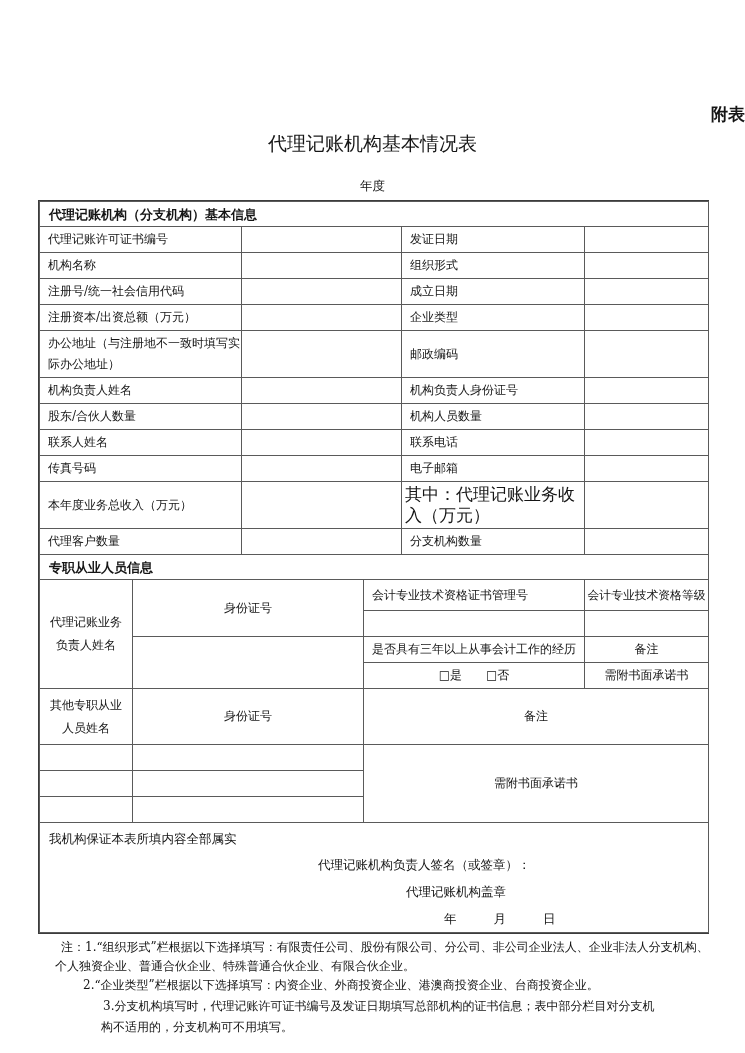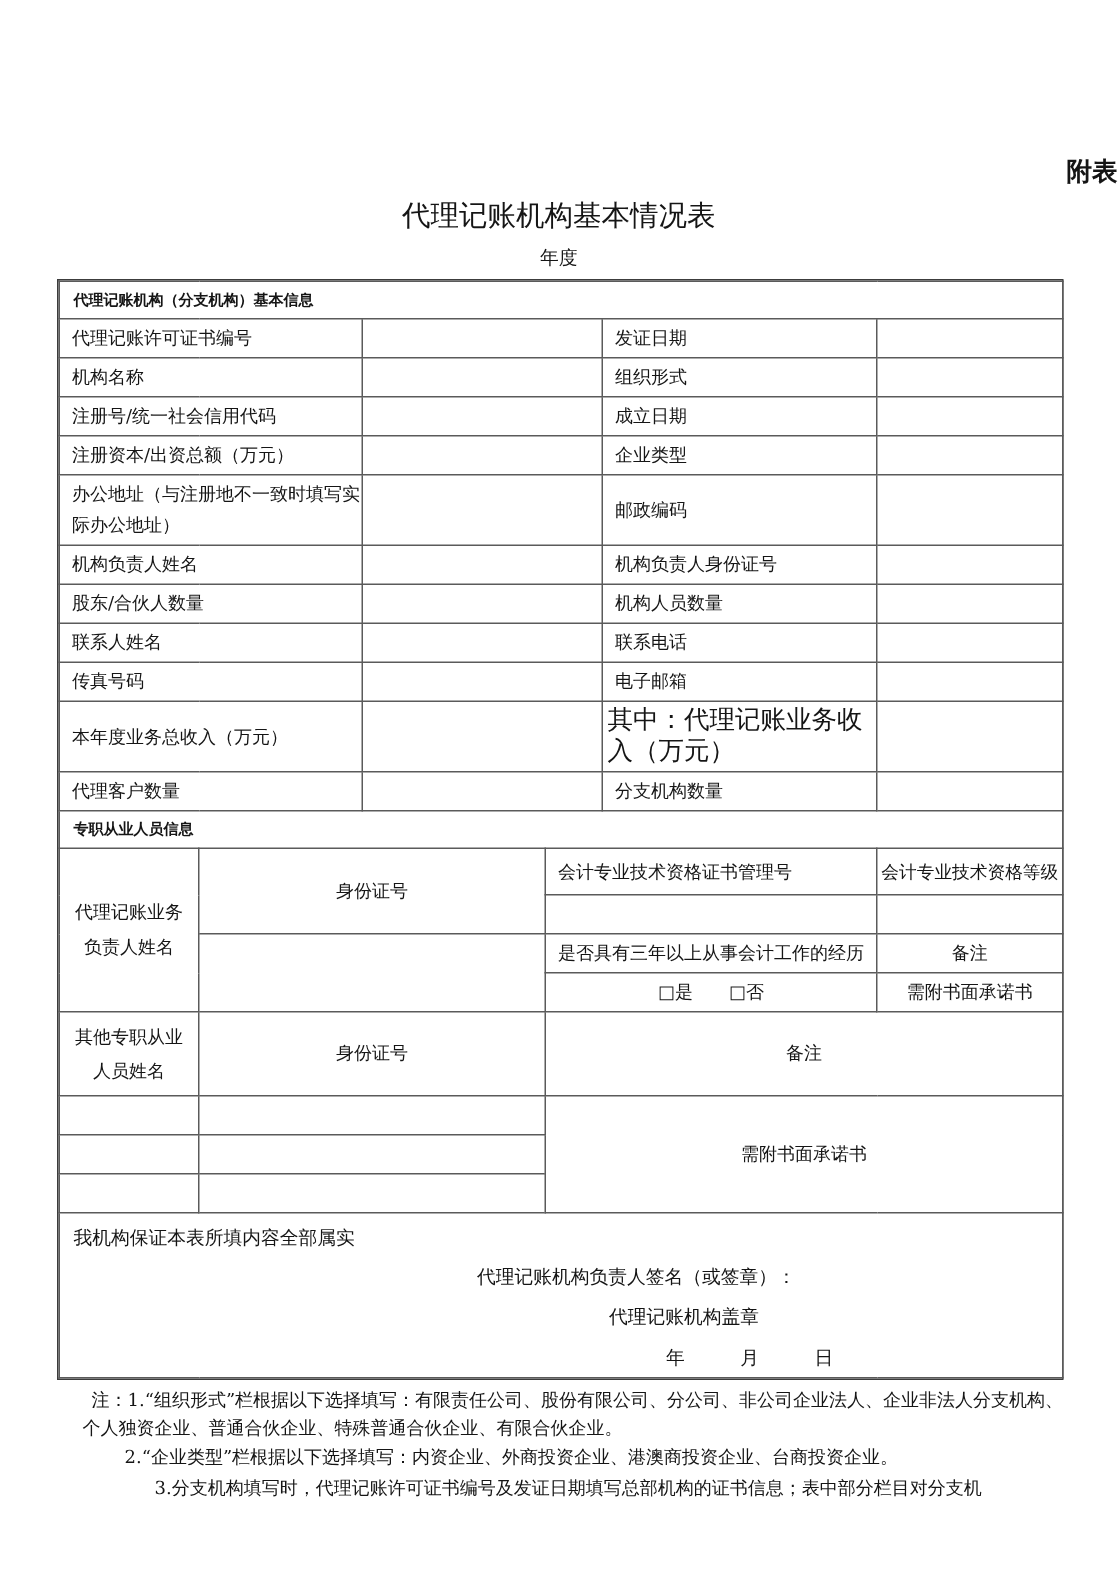--- a/index.html
+++ b/index.html
@@ -5,26 +5,26 @@
   html,body{margin:0;padding:0;}
   body{
     width:745px;height:1053px;background:#ffffff;
     font-family:"DejaVu Serif","Liberation Serif",serif;
     color:#151515;position:relative;overflow:hidden;
   }
   .annex{margin:103px 0 0 105px;font-size:17px;font-weight:bold;
     font-family:"DejaVu Sans","Liberation Sans",sans-serif;text-align:right;}
   .doc-title{margin-top:5px;text-align:center;font-size:19px;font-weight:normal;
     font-family:"DejaVu Sans","Liberation Sans",sans-serif;}
-  .year-line{margin-top:7px;text-align:center;font-size:12.5px;}
+  .year-line{margin-top:21px;text-align:center;font-size:12.5px;}
   .form-wrap{margin:5px 0 0 38px;width:669px;border:1px solid #3c3c3c;}
   table.main{border-collapse:collapse;width:100%;table-layout:fixed;}
   td{border:1px solid #5a5a5a;font-size:12px;padding:2px 0 2px 8px;
      vertical-align:middle;overflow:hidden;line-height:15px;}
-  td.sec{font-weight:bold;font-size:10px;
+  td.sec{font-weight:bold;font-size:13px;
     font-family:"DejaVu Sans","Liberation Sans",sans-serif;padding-left:9px;}
   td.lab{line-height:21px;padding-right:1px;}
   td.val{padding:0;}
   td.center{text-align:center;padding:2px 1px;}
   td.name{text-align:center;padding:2px 6px;line-height:23px;}
   td.tight{padding:2px 0 2px 3px;font-size:17px;}
   td.ctight{text-align:center;padding:2px 1px;font-size:11.8px;}
   tr.h-sec{height:25px;}
   tr.h-n{height:26px;}
   tr.h-addr{height:43px;}
@@ -191,13 +191,14 @@
   </tr>
 </tbody>
     </table>
 </div>
 
 <div class="notes">
   <div class="n1">注：1.“组织形式”栏根据以下选择填写：有限责任公司、股份有限公司、分公司、非公司企业法人、企业非法人分支机构、</div>
   <div class="n2">个人独资企业、普通合伙企业、特殊普通合伙企业、有限合伙企业。</div>
   <div class="n3">2.“企业类型”栏根据以下选择填写：内资企业、外商投资企业、港澳商投资企业、台商投资企业。</div>
   <div class="n4">3.分支机构填写时，代理记账许可证书编号及发证日期填写总部机构的证书信息；表中部分栏目对分支机</div>
+  <div class="n5">构不适用的，分支机构可不用填写。</div>
 </div>
 
 </body></html>

